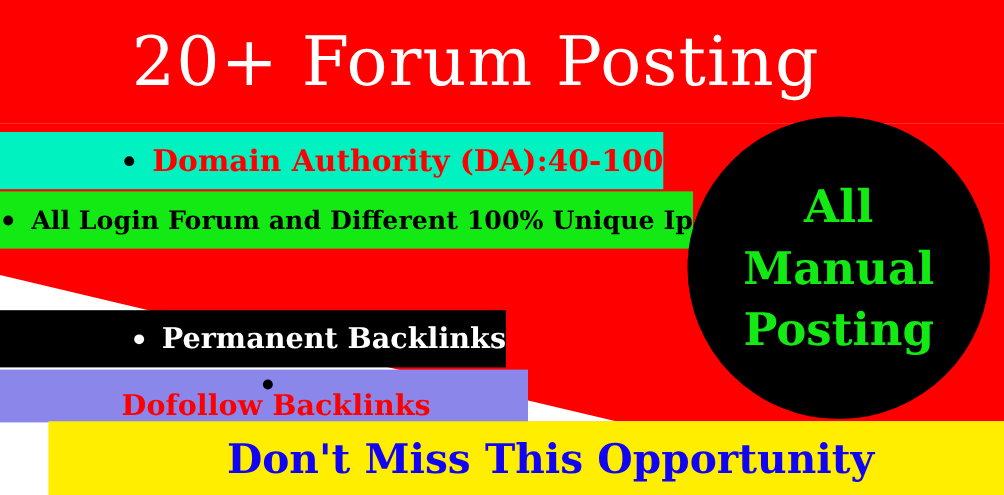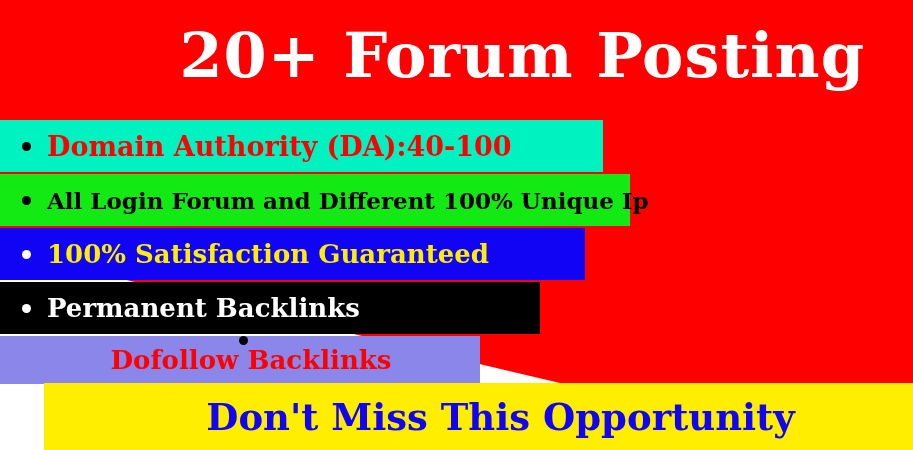--- a/index.html
+++ b/index.html
@@ -20,24 +20,24 @@
   .band-top {
     position: absolute;
     left: 0; top: 0;
     width: 913px; height: 112px;
     background: #fe0000;
   }
   .title {
     position: absolute;
     left: 0; top: 10px;
     width: 865px;
-    text-align: right;
+    text-align: center;
     color: #ffffff;
     font-family: "DejaVu Serif", serif;
-    font-weight: bold;
+    font-weight: normal;
     font-size: 62px;
     letter-spacing: 1px;
     line-height: 92px;
     white-space: nowrap;
   }
 
   
   .band-mid {
     position: absolute;
     left: 0; top: 112px;
@@ -54,20 +54,21 @@
     border-top: 133px solid transparent;
   }
 
   
   .bar {
     position: absolute;
     display: flex;
     align-items: center;
     box-sizing: border-box;
     padding-left: 22px;
+    justify-content: flex-end;
   }
   .bullet {
     width: 9px; height: 9px;
     border-radius: 50%;
     background: #000000;
     flex: 0 0 auto;
     margin-right: 16px;
   }
   .bar-text {
     font-family: "DejaVu Serif", serif;
@@ -78,21 +79,21 @@
   .bar1 { left: 0; top: 120px; width: 603px; height: 52px; background: #00f2c0; }
   .bar1 .bar-text { color: #fe0000; font-size: 27px; }
 
   .bar2 { left: 0; top: 174px; width: 630px; height: 52px; background: #13ea13; }
   .bar2 .bar-text { color: #000000; font-size: 23px; }
 
   .bar3 { left: 0; top: 228px; width: 585px; height: 52px; background: #1103f3; }
   .bar3 .bar-text { color: #ffee00; font-size: 26px; }
   .bar3 .bullet { background: #ffffff; }
 
-  .bar4 { left: 0; top: 282px; width: 540px; height: 52px; background: #000000; }
+  .bar4 { left: 0; top: 282px; width: 460px; height: 52px; background: #000000; }
   .bar4 .bar-text { color: #ffffff; font-size: 26px; }
   .bar4 .bullet { background: #ffffff; }
 
   .bar5 { left: 0; top: 336px; width: 480px; height: 48px; background: #8b86ea; flex-direction: column; }
   .bar5 .bar-text { color: #fe0000; font-size: 26px; }
 
   
   .badge {
     position: absolute;
     left: 625px; top: 106px;
@@ -146,33 +147,34 @@
   <div class="bar bar1">
     <span class="bullet"></span>
     <span class="bar-text">Domain Authority (DA):40-100</span>
   </div>
 
   <div class="bar bar2">
     <span class="bullet"></span>
     <span class="bar-text">All Login Forum and Different 100% Unique Ip</span>
   </div>
 
-  <div class="bar bar3">
-    <span class="bullet"></span>
-    <span class="bar-text">100% Satisfaction Guaranteed</span>
-  </div>
 
   <div class="bar bar4">
     <span class="bullet"></span>
     <span class="bar-text">Permanent Backlinks</span>
   </div>
 
   <div class="bar bar5">
     <span class="bullet"></span>
     <span class="bar-text">Dofollow Backlinks</span>
   </div>
 
+  <div class="badge">
+    <div class="badge-line">All</div>
+    <div class="badge-line">Manual</div>
+    <div class="badge-line">Posting</div>
+  </div>
 
   <div class="band-bottom">
     <div class="footer-text">Don't Miss This Opportunity</div>
   </div>
 
 </div>
 
 </body></html>

